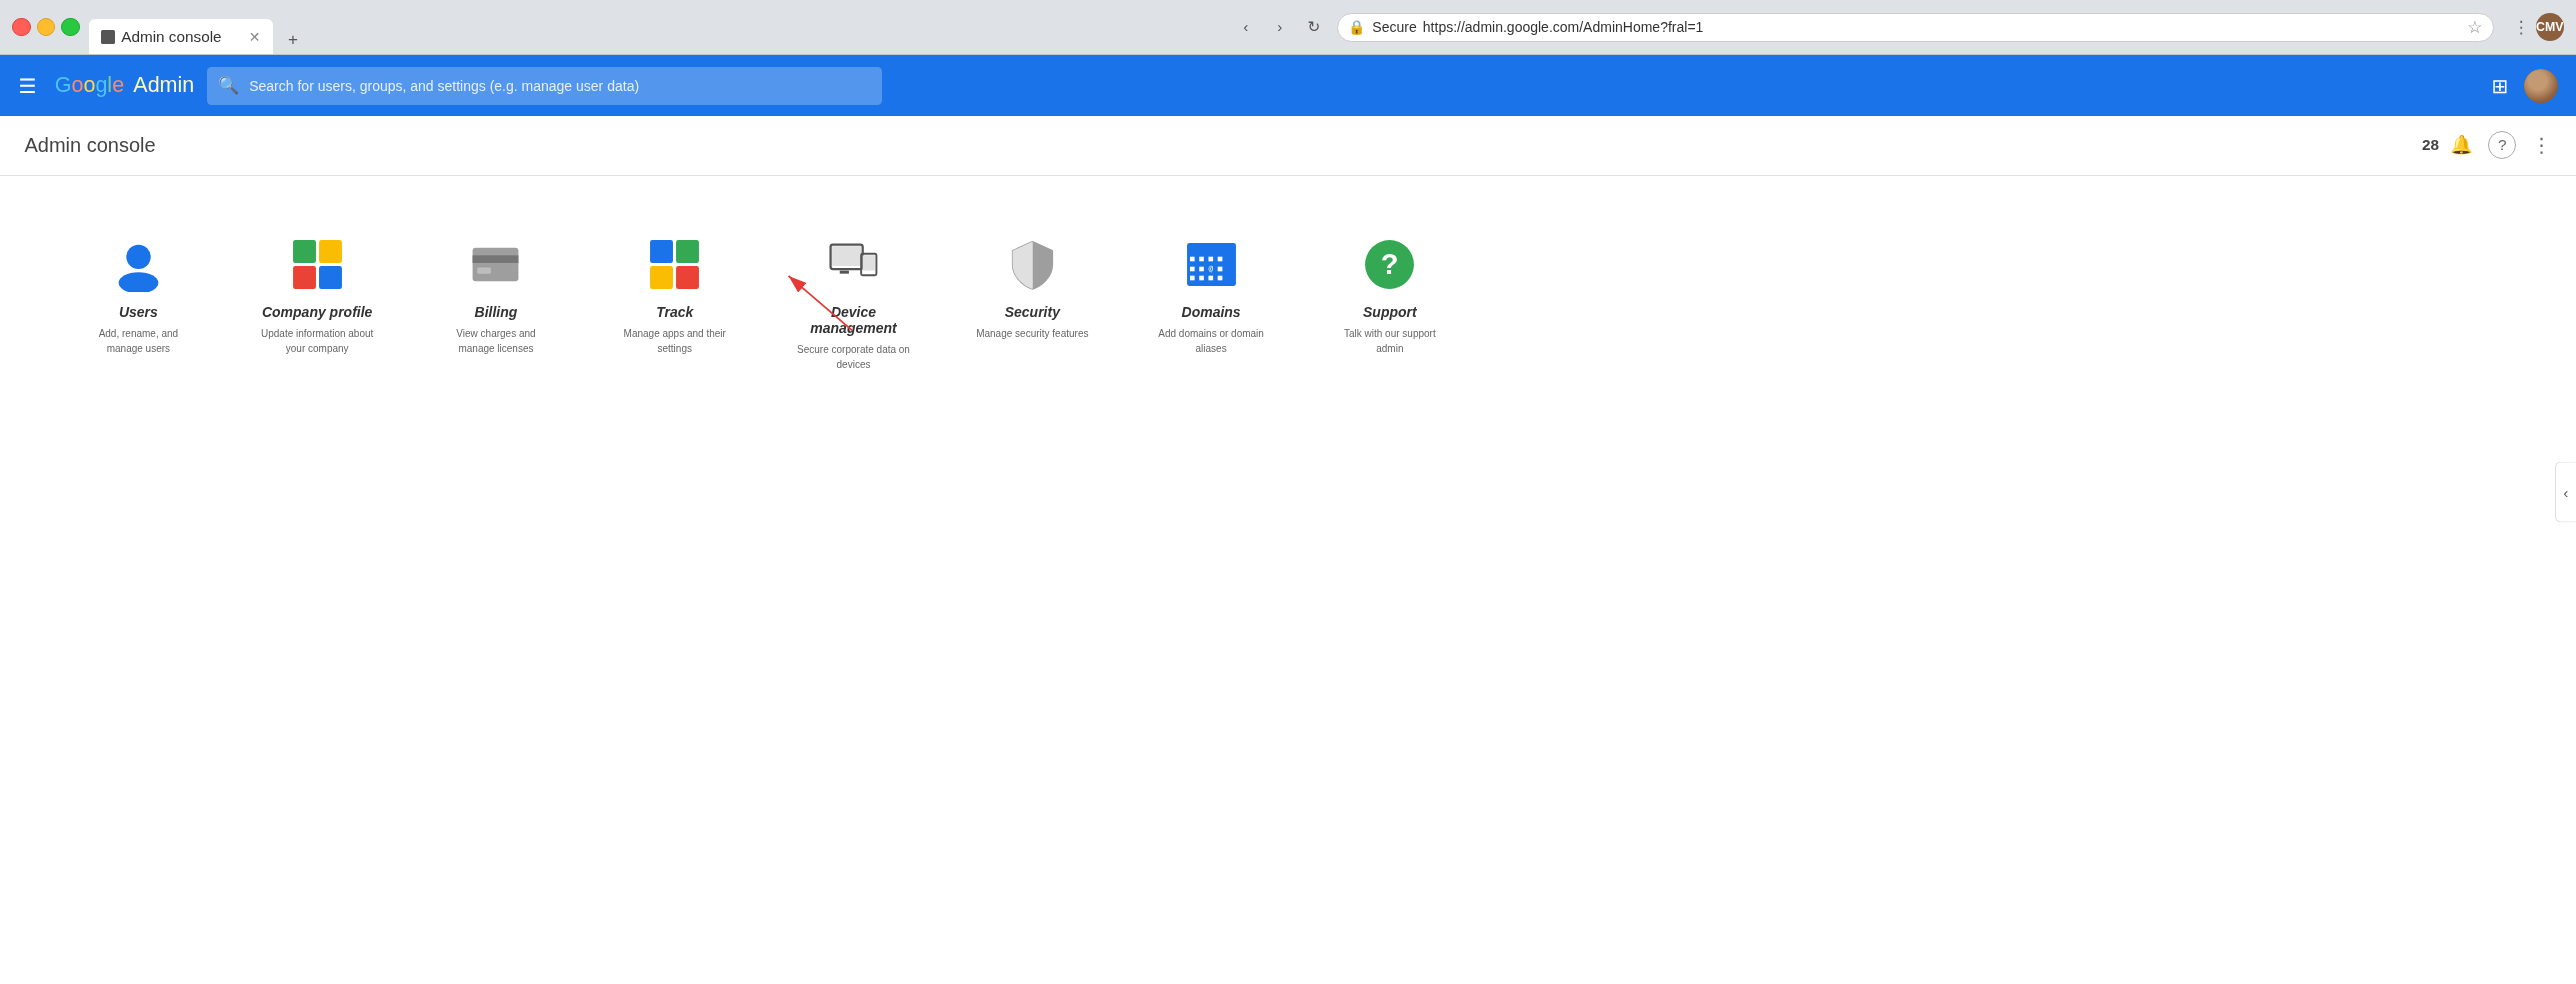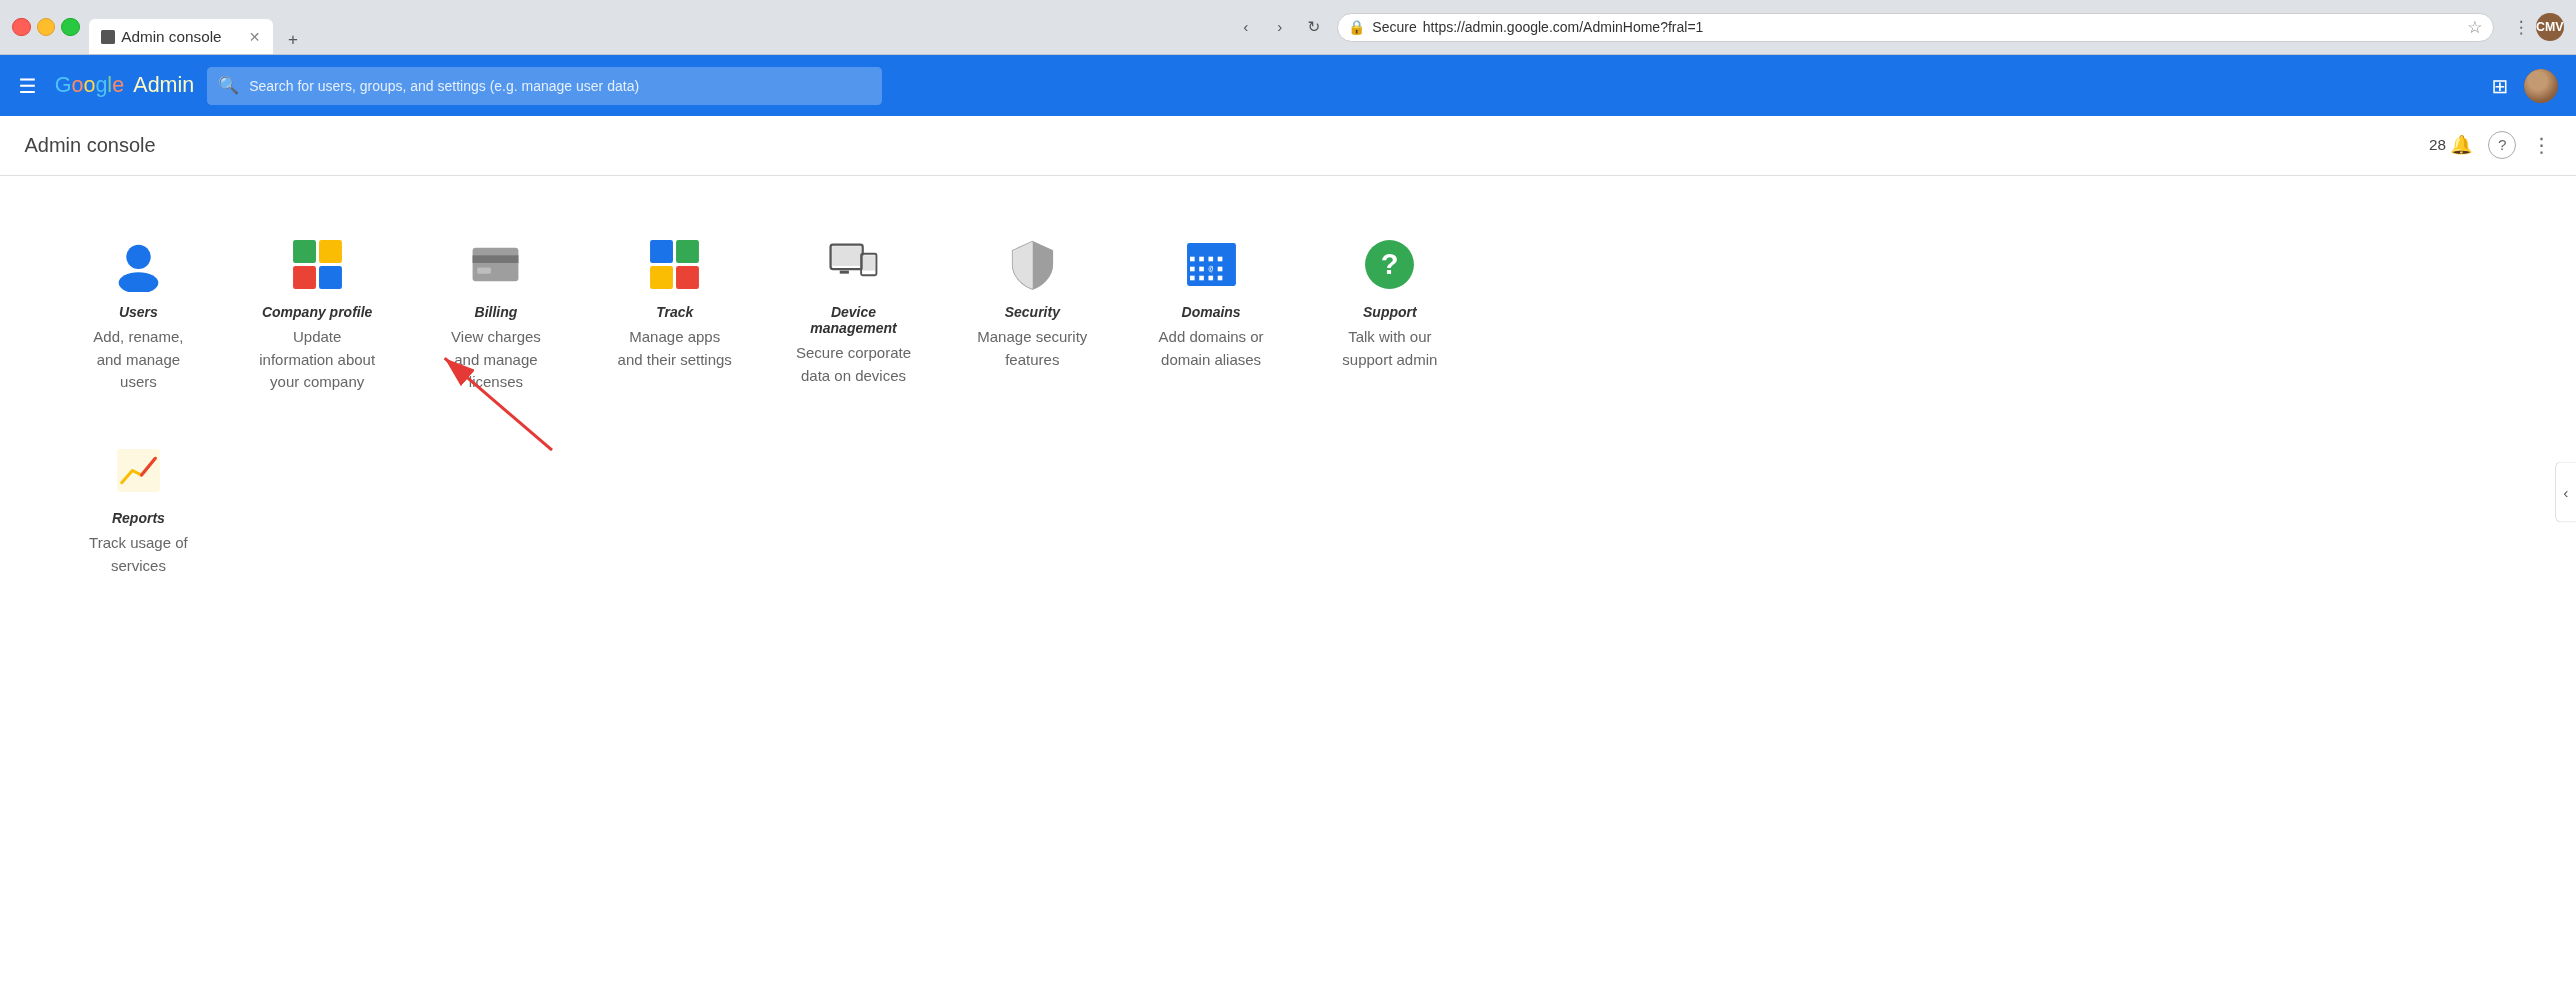--- a/index.html
+++ b/index.html
@@ -101,22 +101,22 @@
     .sub-header {
       display: flex;
       align-items: center;
       padding: 15.3px 24.5px;
       border-bottom: 0.8px solid #e0e0e0;
       background: white;
     }
     .page-title { font-size: 20px; color: #444; font-weight: 400; }
     .sub-header-right { margin-left: auto; display: flex; align-items: center; gap: 15.3px; }
     .notif-badge {
-      display: flex; align-items: center; gap: 4px;
-      font-size: 15.3px; color: #555;
+      display: flex; align-items: center; gap: 11px;
+      font-size: 15.3px; color: #555; font-weight: bold;
     }
     .badge-num { font-size: 15.3px; color: #444; }
     .bell-icon { font-size: 18.4px; }
     .help-icon {
       width: 28px; height: 28px; border-radius: 50%;
       border: 1.5px solid #aaa;
       display: flex; align-items: center; justify-content: center;
       font-size: 15.3px; color: #666; cursor: pointer;
     }
     .more-icon { font-size: 20px; color: #666; cursor: pointer; }
@@ -135,21 +135,21 @@
       display: flex;
       flex-direction: column;
       align-items: center;
       text-align: center;
       cursor: pointer;
       border-radius: 3.1px;
       margin: 6.1px 18.4px;
     }
     .card-icon { width: 55px; height: 55px; margin-bottom: 12.3px; }
     .card-title { font-size: 14px; font-weight: 600; color: #333; margin-bottom: 6.1px; font-style: italic; }
-    .card-desc { font-size: 15px; color: #666; line-height: 1.5; }
+    .card-desc { font-size: 10px; color: #666; line-height: 1.5; }
 
     
     .sidebar-collapse {
       position: fixed;
       right: 0;
       top: 50%;
       transform: translateY(-50%);
       width: 21.5px;
       height: 61px;
       background: white;
@@ -333,34 +333,20 @@
             <svg viewBox="0 0 72 72" xmlns="http://www.w3.org/2000/svg">
               <circle cx="36" cy="36" r="32" fill="#34a853"></circle>
               <text x="36" y="48" text-anchor="middle" font-size="38" fill="white" font-weight="bold">?</text>
             </svg>
           </div>
           <div class="card-title">Support</div>
           <div class="card-desc">Talk with our support admin</div>
         </div>
       </div>
 
-      <div class="cards-row" style="width:100%;">
-
-        <div class="card">
-          <div class="card-icon">
-            <svg viewBox="0 0 72 72" xmlns="http://www.w3.org/2000/svg">
-              <rect x="8" y="8" width="56" height="56" rx="4" fill="#fff8e1"></rect>
-              <polyline points="14,52 28,36 40,42 58,20" stroke="#fbbc04" stroke-width="4" fill="none" stroke-linecap="round" stroke-linejoin="round"></polyline>
-              <polyline points="40,42 58,20" stroke="#ea4335" stroke-width="4" fill="none" stroke-linecap="round"></polyline>
-            </svg>
-          </div>
-          <div class="card-title">Reports</div>
-          <div class="card-desc">Track usage of services</div>
-        </div>
-      </div>
 
     </div>
 
     <svg style="position:absolute;top:0;left:0;width:100%;height:100%;pointer-events:none;" viewBox="0 0 3360 569" width="2576" height="436">
       <defs>
         <marker id="arrowhead" markerWidth="10" markerHeight="7" refX="10" refY="3.5" orient="auto">
           <polygon points="0 0, 10 3.5, 0 7" fill="#e53935"></polygon>
         </marker>
       </defs>
 

